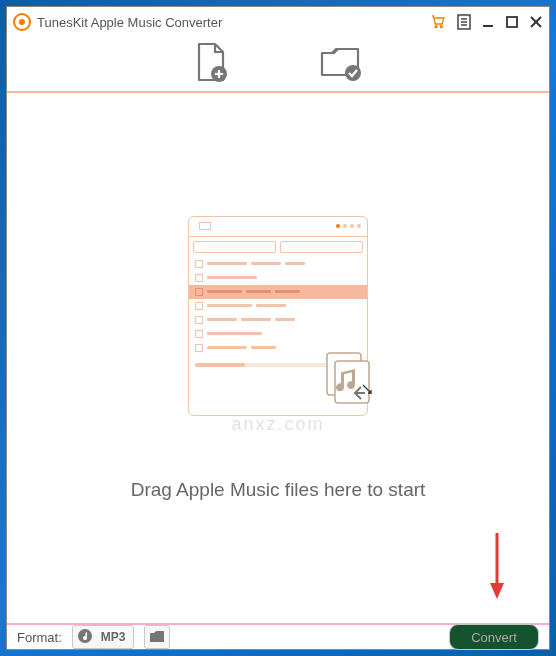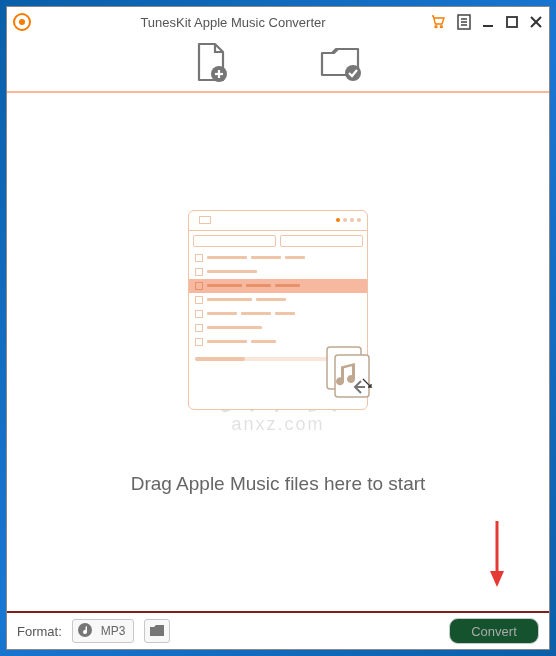--- a/index.html
+++ b/index.html
@@ -13,21 +13,21 @@
   width: 544px; height: 644px;
   background: #fff;
   border: 1px solid #888;
   display: flex; flex-direction: column;
   position: relative;
 }
 .titlebar {
   height: 30px;
   display: flex; align-items: center;
   padding: 0 6px;
-  font-size: 13px; color: #555; text-align: center;
+  font-size: 13px; color: #555;
 }
 .titlebar .logo {
   width: 18px; height: 18px; margin-right: 6px;
   border-radius: 50%;
   border: 2px solid #f57c00;
   position: relative;
 }
 .titlebar .logo::after {
   content: ''; position: absolute;
   width: 6px; height: 6px; border-radius: 50%;
@@ -97,33 +97,34 @@
 }
 .watermark .sub { font-size: 18px; letter-spacing: 2px; margin-top:2px; font-family: Arial; }
 .hint {
   font-size: 19px; color: #666; margin-top: 43px;
 }
 .arrow {
   position: absolute;
   right: 42px; bottom: 18px;
 }
 .bottombar {
-  height: 38px;
-  border-top: 2px solid #7f1d1d;
+  height: 26px;
+  border-top: 2px solid #f9a8d4;
   display: flex; align-items: center;
   padding: 0 10px;
   gap: 10px;
 }
 .bottombar .lbl { font-size: 13px; color: #555; }
 .format-box {
   display:flex; align-items:center;
   border:1px solid #c8c8c8; border-radius:3px;
   height: 24px; padding: 0 8px 0 4px; gap:8px;
   font-size:12px; color:#666;
   background:#f8f8f8;
+  font-weight:bold;
 }
 .folder-btn {
   width:26px; height:24px; border:1px solid #c8c8c8;
   border-radius:3px; display:flex; align-items:center; justify-content:center;
   cursor:pointer; background:#f8f8f8;
 }
 .spacer { flex:1; }
 .convert-btn {
   width:90px; height:26px;
   border:1px solid #c8c8c8; border-radius:9px;

